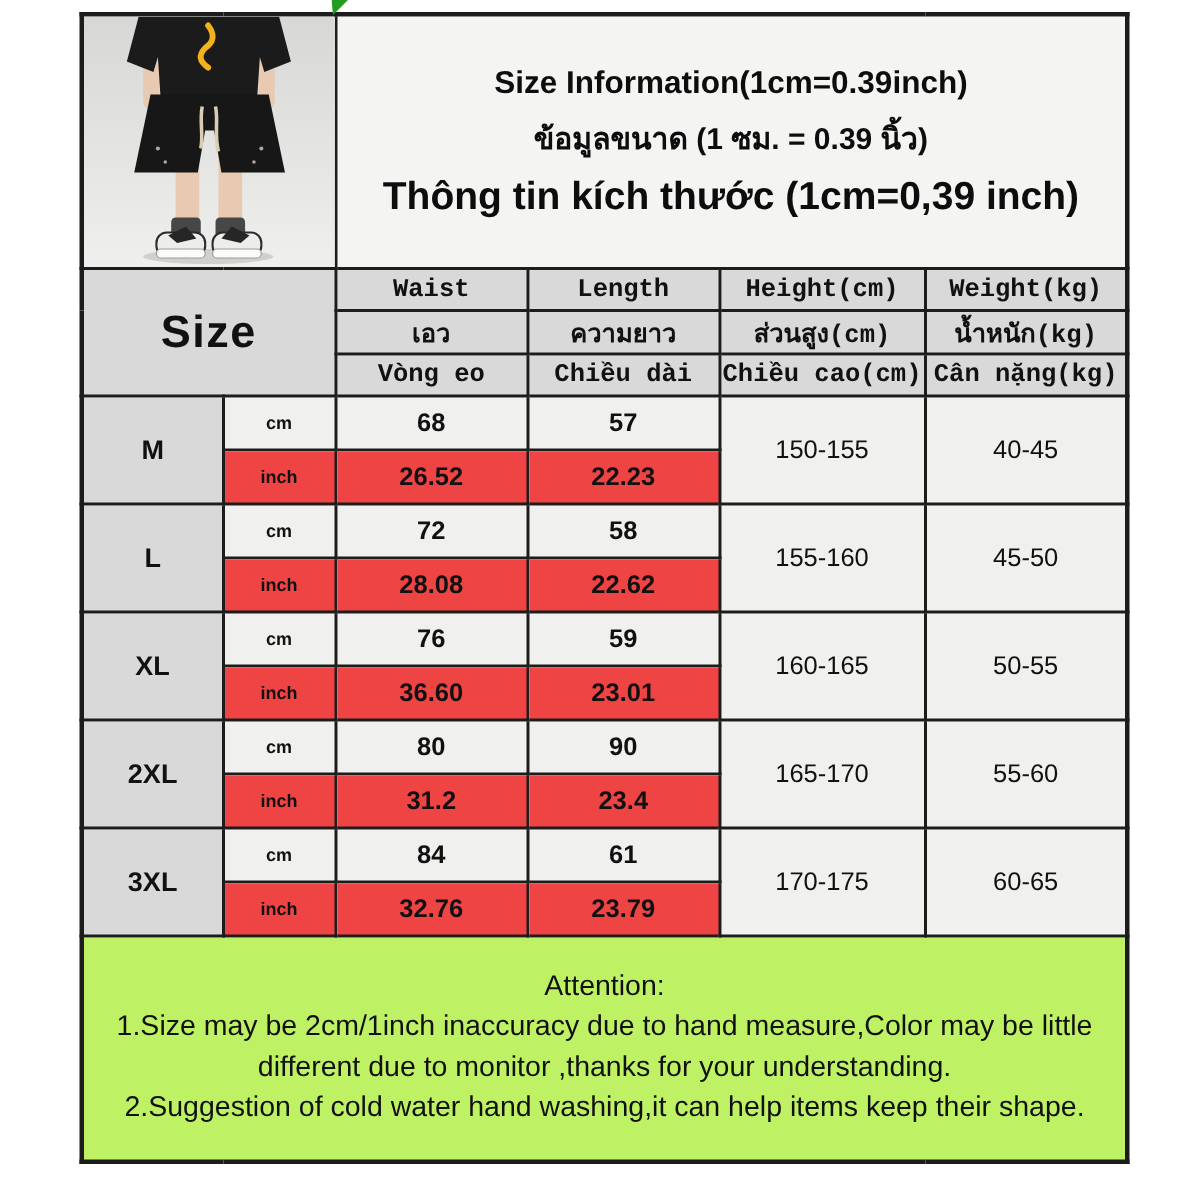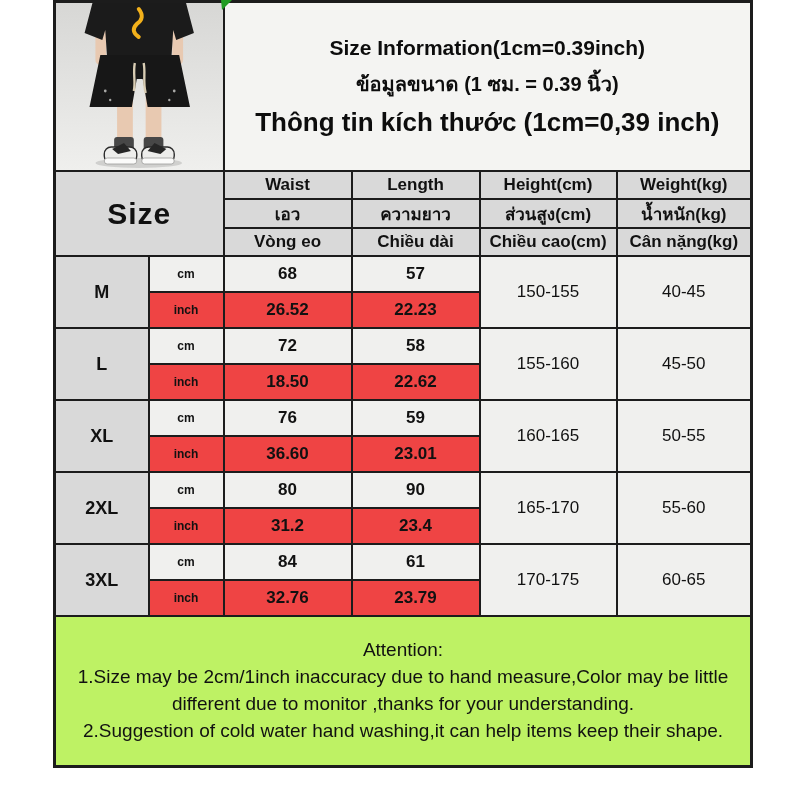--- a/index.html
+++ b/index.html
@@ -1,31 +1,31 @@
 <!DOCTYPE html>
 <html><head>
 <meta charset="utf-8">
 <style>
   html,body{margin:0;padding:0;background:#ffffff;}
   .page{position:relative;width:800px;height:800px;background:#ffffff;overflow:hidden;
         font-family:"Liberation Sans","DejaVu Sans",sans-serif;color:#111;}
-  table.size-sheet{position:absolute;left:53px;top:0;width:697px;border-collapse:collapse;
+  table.size-sheet{position:absolute;left:53px;top:8px;width:697px;border-collapse:collapse;
         table-layout:fixed;border:3px solid #1c1c1c;}
   table.size-sheet td{border:2px solid #1c1c1c;padding:0;text-align:center;vertical-align:middle;overflow:hidden;}
   
   td.photo-cell{height:167px;position:relative;background:#dedddb;}
   td.photo-cell svg{position:absolute;left:0;top:0;width:100%;height:100%;display:block;}
   td.title-cell{background:#f4f4f2;}
   .t-line{font-weight:bold;color:#0d0d0d;}
   .t-en{font-size:21px;margin:0 0 7px 0;}
   .t-th{font-size:20px;margin:8px 0 7px 0;}
   .t-vi{font-size:26px;margin:0;}
   
   tr.hdr-row{height:28px;}
-  td.hdr{background:#d9d9d9;font-weight:bold;font-size:17px;}
+  td.hdr{background:#d9d9d9;font-weight:bold;font-size:17px;font-family:Liberation Mono, monospace;}
   td.size-head{background:#d9d9d9;font-weight:bold;font-size:30px;letter-spacing:1px;}
   
   tr.data-row{height:36px;}
   td.size-label{background:#d9d9d9;font-weight:bold;font-size:18px;}
   td.unit{font-weight:bold;font-size:12px;}
   td.cm-bg{background:#f0f0ee;}
   td.inch-bg{background:#ef4444;}
   td.val{font-size:17px;font-weight:bold;}
   td.range{font-size:17px;font-weight:normal;background:#f0f0ee;}
   
@@ -142,21 +142,21 @@
     <tr class="data-row">
       <td rowspan="2" class="size-label">L</td>
       <td class="unit cm-bg">cm</td>
       <td class="val cm-bg">72</td>
       <td class="val cm-bg">58</td>
       <td rowspan="2" class="range">155-160</td>
       <td rowspan="2" class="range">45-50</td>
     </tr>
     <tr class="data-row">
       <td class="unit inch-bg">inch</td>
-      <td class="val inch-bg">18.50</td>
+      <td class="val inch-bg">28.08</td>
       <td class="val inch-bg">22.62</td>
     </tr>
 
     <tr class="data-row">
       <td rowspan="2" class="size-label">XL</td>
       <td class="unit cm-bg">cm</td>
       <td class="val cm-bg">76</td>
       <td class="val cm-bg">59</td>
       <td rowspan="2" class="range">160-165</td>
       <td rowspan="2" class="range">50-55</td>

